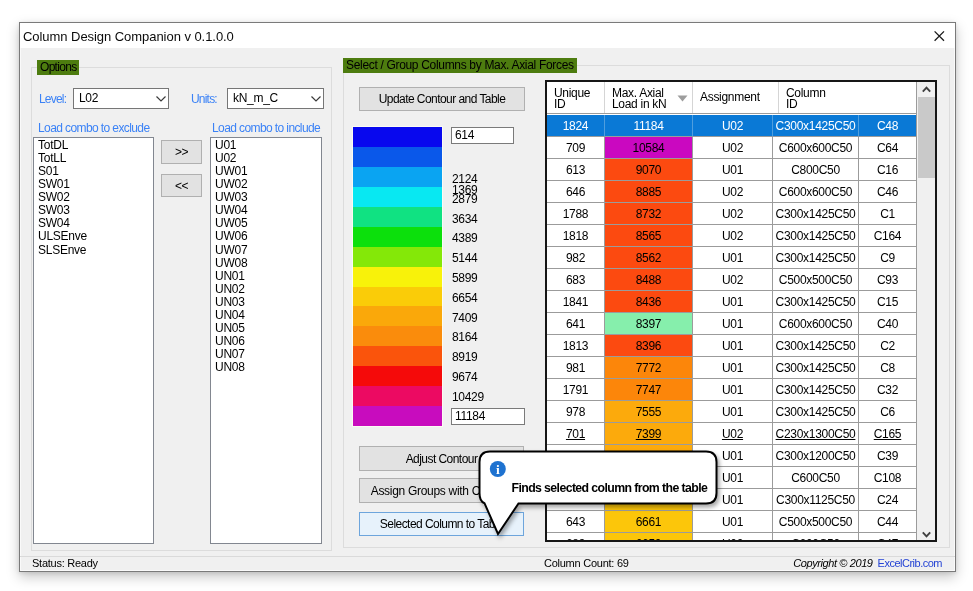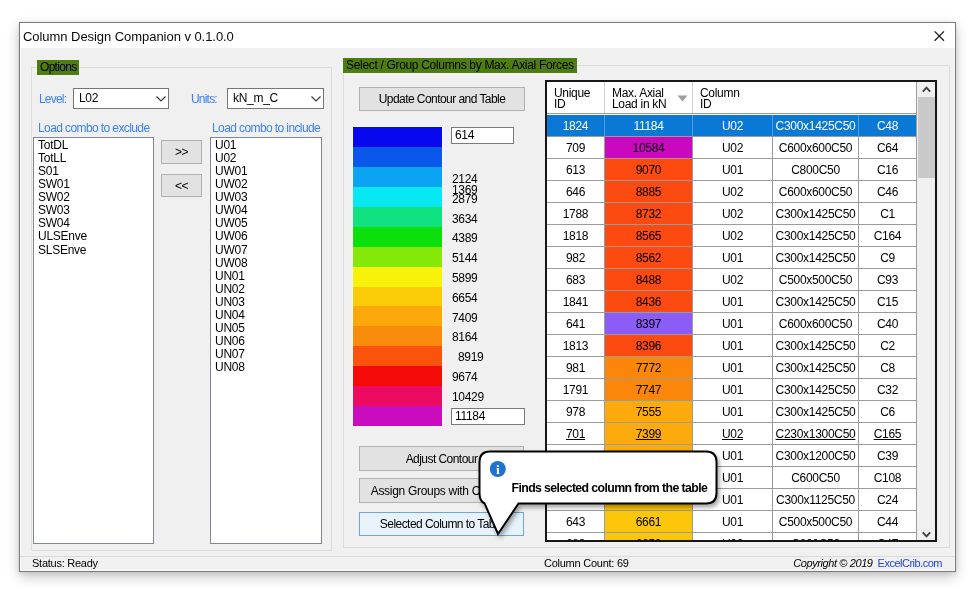--- a/index.html
+++ b/index.html
@@ -92,37 +92,38 @@
 <div class="clabel" style="top:158px; line-height:13px;margin-top:26px;">1369</div>
 <div class="clabel" style="top:173.1px; line-height:13px;">2124</div>
 <div class="clabel" style="top:192.8px; line-height:13px;">2879</div>
 <div class="clabel" style="top:212.6px; line-height:13px;">3634</div>
 <div class="clabel" style="top:232.4px; line-height:13px;">4389</div>
 <div class="clabel" style="top:252.2px; line-height:13px;">5144</div>
 <div class="clabel" style="top:271.9px; line-height:13px;">5899</div>
 <div class="clabel" style="top:291.7px; line-height:13px;">6654</div>
 <div class="clabel" style="top:311.5px; line-height:13px;">7409</div>
 <div class="clabel" style="top:331.2px; line-height:13px;">8164</div>
-<div class="clabel" style="top:351.0px; line-height:13px;margin-left:6px;">8919</div>
+<div class="clabel" style="top:351.0px; line-height:13px;">8919</div>
 <div class="clabel" style="top:370.8px; line-height:13px;">9674</div>
 <div class="clabel" style="top:390.5px; line-height:13px;">10429</div>
 <div class="tbox" style="left:451px; top:408px; width:74px;">11184</div>
 
 <div class="btn" style="left:359px; top:446px; width:165px; height:25px;">Adjust Contour</div>
 <div class="btn" style="left:359px; top:478px; width:165px; height:25px; letter-spacing:-0.3px;">Assign Groups with Contour</div>
 <div class="btn" style="left:359px; top:512px; width:165px; height:24px; background:#e7f2fb; border-color:#6da5dc;">Selected Column to Table</div>
 
 <div class="dgv">
   <div class="hdr">
     <div class="h0">Unique<br>ID</div>
     <div class="h1">Max. Axial<br>Load in kN
       <svg class="abs" style="right:4px; top:13px;" width="11" height="7" viewBox="0 0 11 7">
           <path d="M0.5 0.5 L10.5 0.5 L5.5 6.5 Z" fill="#9d9d9d"></path>
         </svg>
     </div>
+    <div class="h3" style="padding-top:10px;">Assignment</div>
     <div class="h4" style="border-right:none;">Column<br>ID</div>
   </div>
   <div id="rows">
   <div class="row sel" style="top:33px;">
         <div class="c0">1824</div>
         <div class="c1">11184</div>
         <div class="c2">U02</div>
         <div class="c3">C300x1425C50</div>
         <div class="c4">C48</div>
       </div>
@@ -177,21 +178,21 @@
       </div>
   <div class="row" style="top:209px;">
         <div class="c0">1841</div>
         <div class="c1" style="background:#fc4a10;">8436</div>
         <div class="c2">U01</div>
         <div class="c3">C300x1425C50</div>
         <div class="c4">C15</div>
       </div>
   <div class="row" style="top:231px;">
         <div class="c0">641</div>
-        <div class="c1" style="background:#8b5cf6;">8397</div>
+        <div class="c1" style="background:#86efac;">8397</div>
         <div class="c2">U01</div>
         <div class="c3">C600x600C50</div>
         <div class="c4">C40</div>
       </div>
   <div class="row" style="top:253px;">
         <div class="c0">1813</div>
         <div class="c1" style="background:#fc4a10;">8396</div>
         <div class="c2">U01</div>
         <div class="c3">C300x1425C50</div>
         <div class="c4">C2</div>

